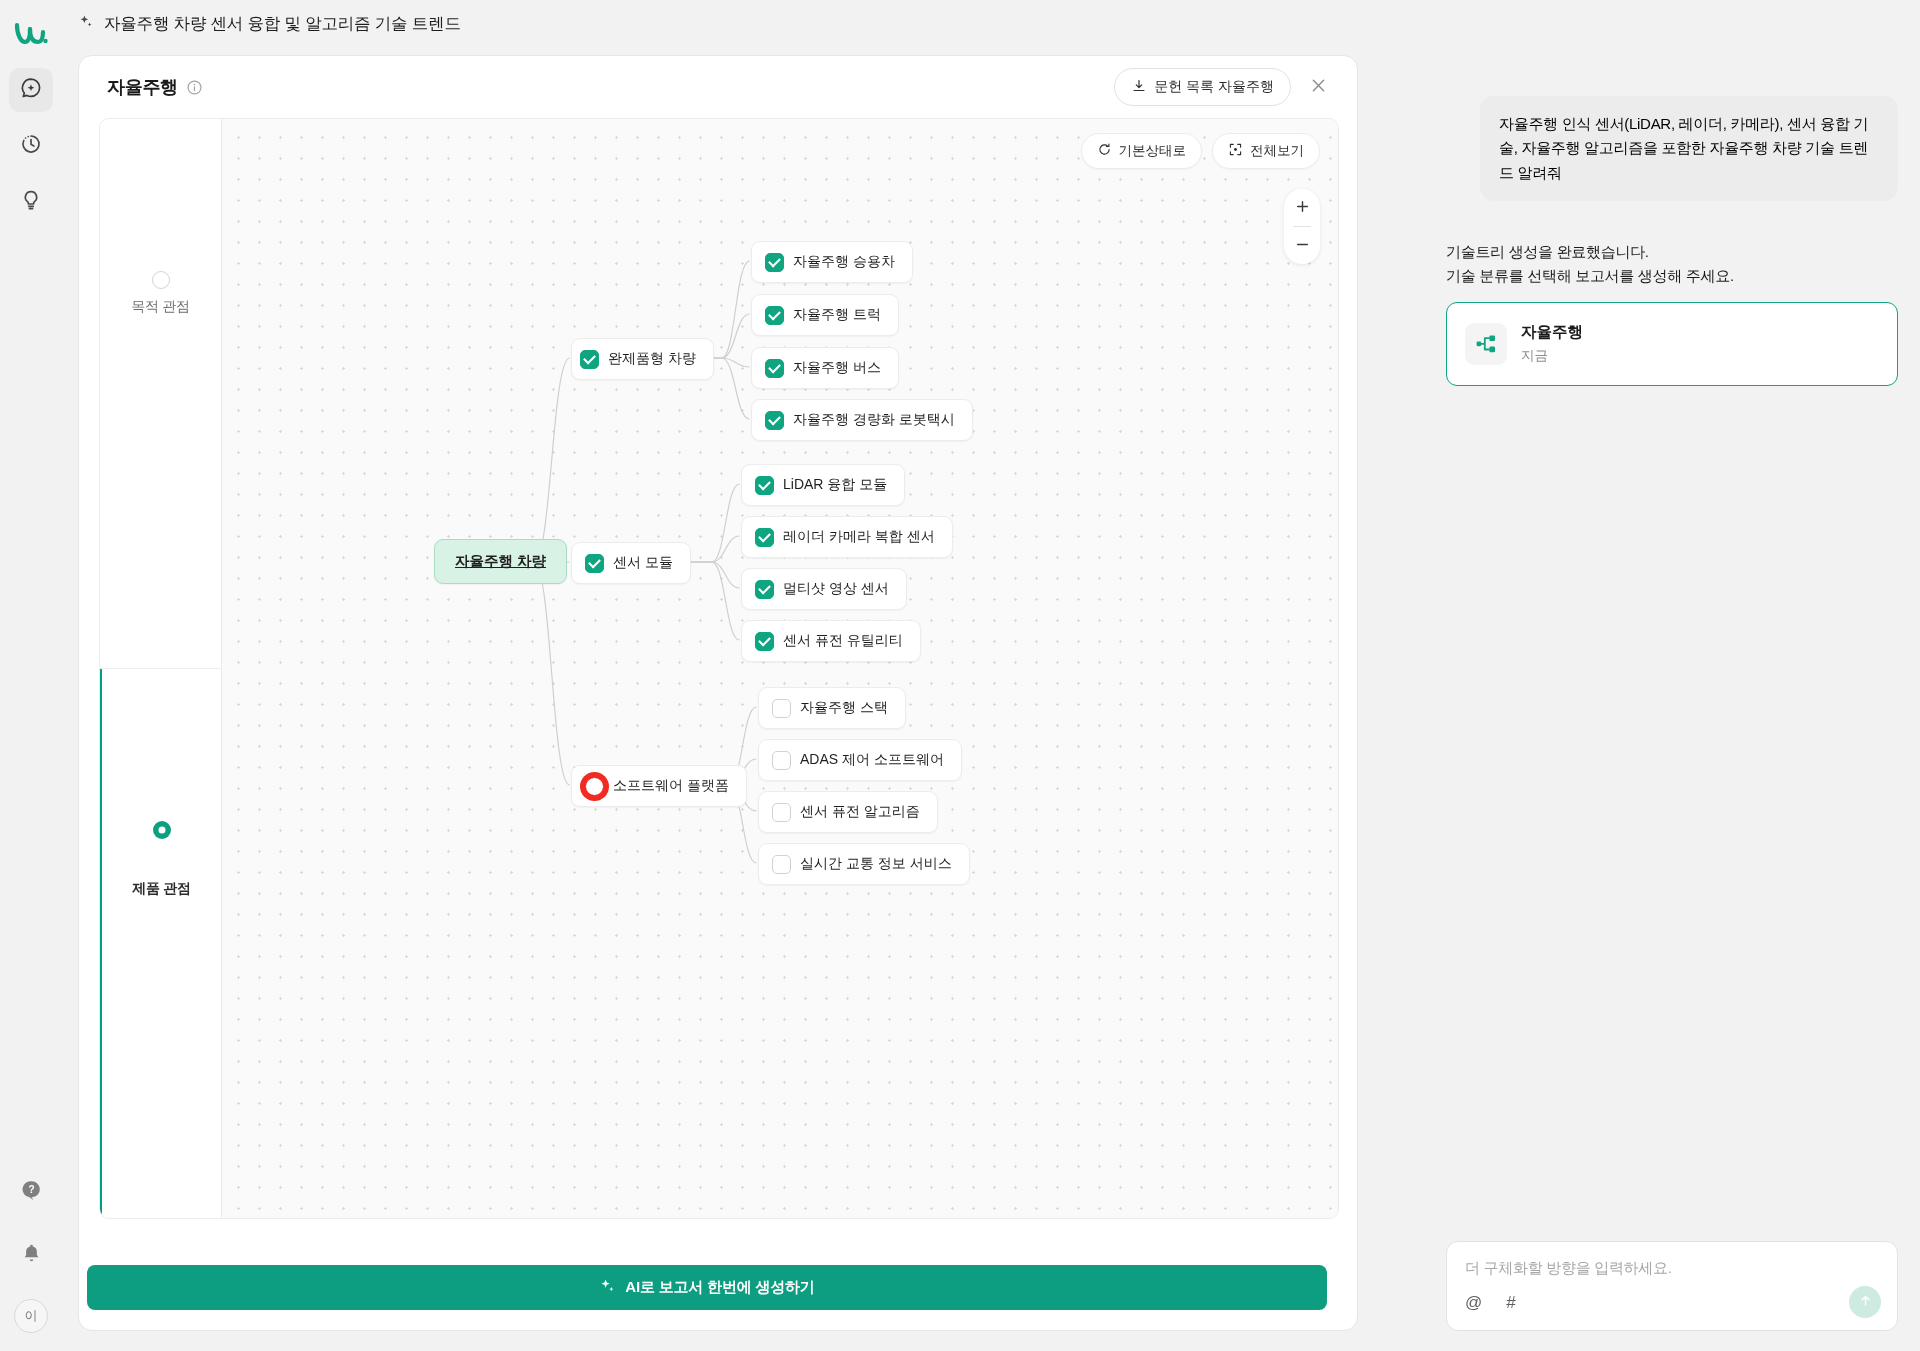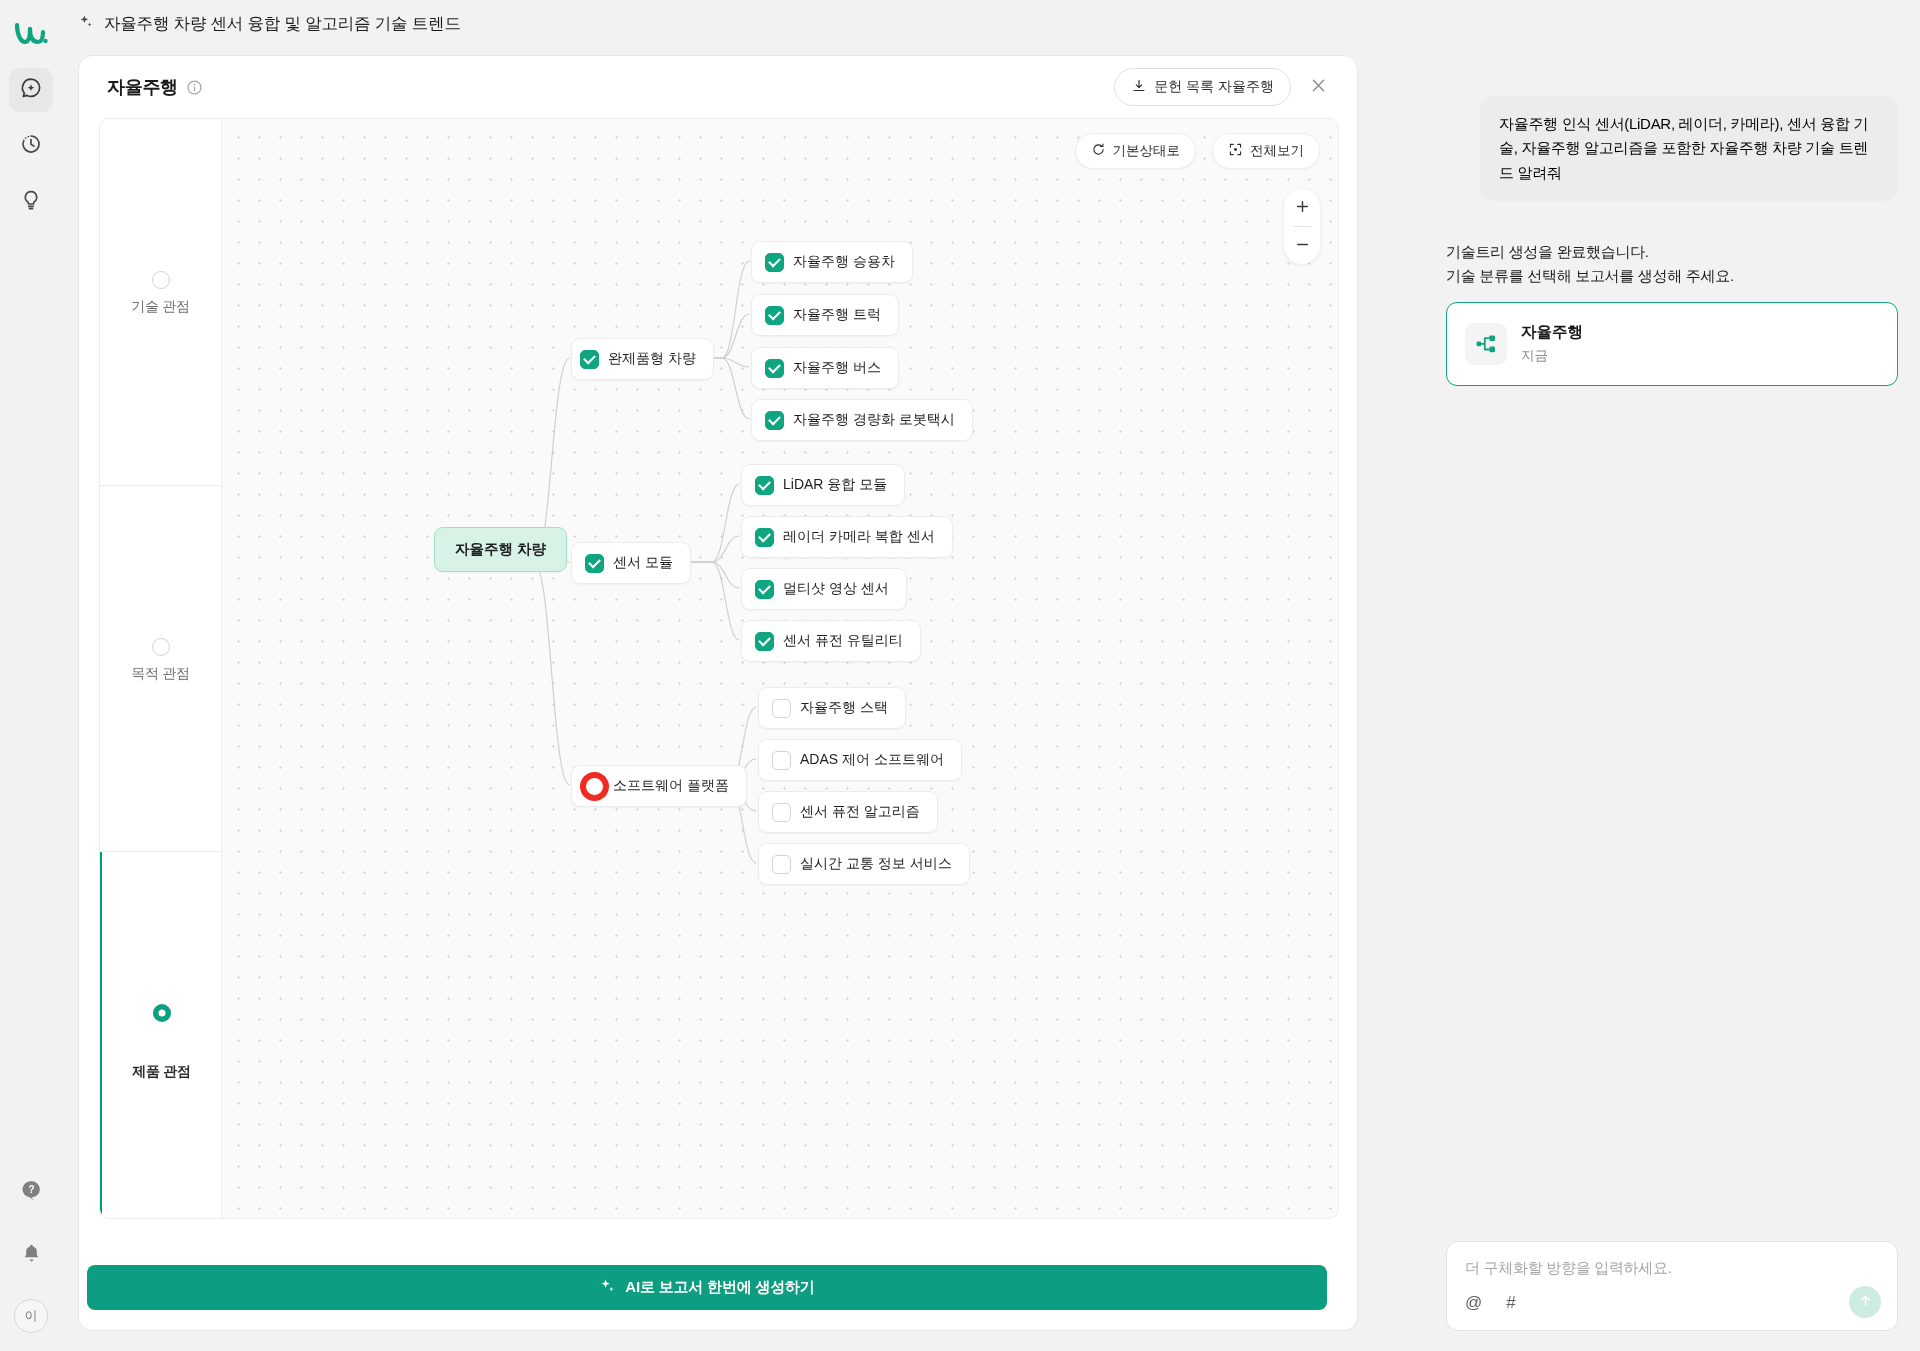--- a/index.html
+++ b/index.html
@@ -119,21 +119,21 @@
   
   .canvas {
     flex: 1 1 auto; position: relative;
     background-color: #fafafa;
     background-image: radial-gradient(#d9d9d9 1.1px, transparent 1.1px);
     background-size: 21px 21px;
     background-position: 6px 8px;
     overflow: hidden;
   }
   .canvas-tools {
-    position: absolute; top: 14px; right: 18px; display: flex; gap: 16px; z-index: 5;
+    position: absolute; top: 14px; right: 18px; display: flex; gap: 10px; z-index: 5;
   }
   .tool-btn {
     display: inline-flex; align-items: center; gap: 7px;
     height: 36px; padding: 0 15px;
     background: #fff; border: 1px solid #ececec; border-radius: 18px;
     font-size: 13.5px; color: #2e2e2e; cursor: pointer; font-family: inherit;
     box-shadow: 0 1px 2px rgba(0,0,0,.04);
   }
   .zoom-ctrl {
     position: absolute; top: 70px; right: 18px; z-index: 5;
@@ -342,24 +342,20 @@
             </svg>
           </span>
         </button>
       </div>
 
       <div class="canvas-wrap">
 
         <div class="persp">
           <div class="persp-item">
             <div class="dot"></div>
-            <div class="plabel">기술 관점</div>
-          </div>
-          <div class="persp-item">
-            <div class="dot"></div>
             <div class="plabel">목적 관점</div>
           </div>
           <div class="persp-item active">
             <div class="dot"></div>
             <div class="plabel">제품 관점</div>
           </div>
         </div>
 
         <div class="canvas">
 
@@ -421,21 +417,21 @@
               <path d="M455 443 h35 C504 443 504 469 518 469"></path>
               <path d="M455 443 h35 C504 443 504 521 518 521"></path>
 
               <path d="M487 666 h20 C521 666 521 588 535 588"></path>
               <path d="M487 666 h20 C521 666 521 640 535 640"></path>
               <path d="M487 666 h20 C521 666 521 692 535 692"></path>
               <path d="M487 666 h20 C521 666 521 744 535 744"></path>
             </g>
           </svg>
 
-          <div class="node root" style="left:212px; top:408px;">
+          <div class="node root" style="left:212px; top:420px;text-decoration:underline;">
             <span>자율주행 차량</span>
           </div>
 
           <div class="node branch" style="left:349px; top:219px;padding-left:8px;">
             <span class="cbox on"></span>
             <span>완제품형 차량</span>
           </div>
           <div class="node" style="left:529px; top:122px;">
             <span class="cbox on"></span>
             <span>자율주행 승용차</span>

